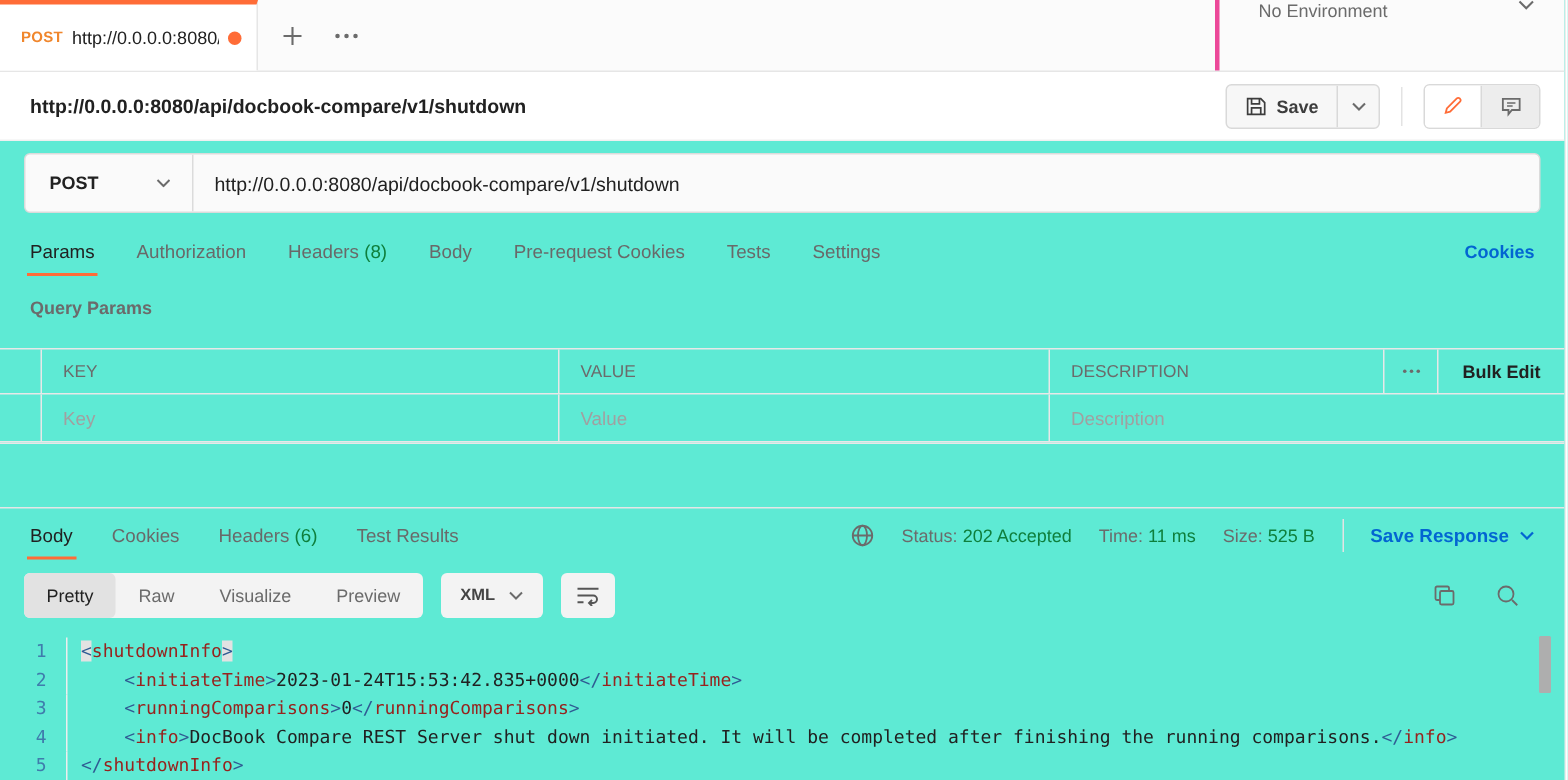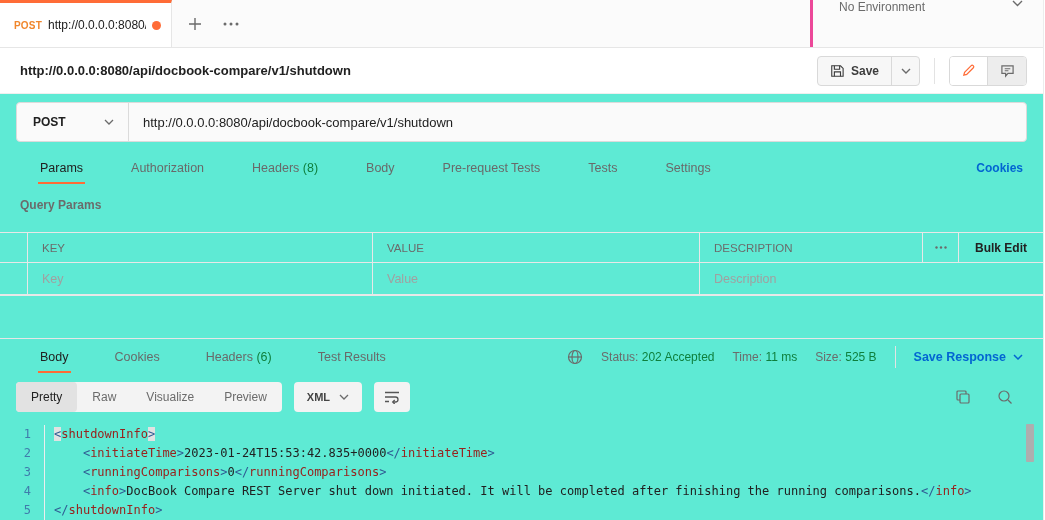--- a/index.html
+++ b/index.html
@@ -37,21 +37,21 @@
   .url-box { flex:1; height:40px; border:1px solid #dbdbdb; border-radius:4px; background:#fafafa; display:flex; align-items:stretch; overflow:hidden; }
   .method-select { width:112px; display:flex; align-items:center; justify-content:space-between; padding:0 14px 0 16px; border-right:1px solid #dbdbdb; cursor:pointer; }
   .method-select .method-label { font-size:12px; font-weight:bold; color:#212121; }
   .url-input { flex:1; border:none; background:transparent; font-size:13px; color:#212121; padding:0 14px; font-family:"Liberation Sans", sans-serif; outline:none; }
   .send-group { display:flex; height:40px; border-radius:4px; overflow:hidden; flex:none; }
   .send-main { width:86px; background:#0878e8; color:#fff; font-size:13px; font-weight:bold; border:none; cursor:pointer; font-family:"Liberation Sans", sans-serif; }
   .send-chev { width:30px; background:#0878e8; border:none; border-left:1px solid #2b8aec; color:#fff; display:flex; align-items:center; justify-content:center; cursor:pointer; }
 
   
   .req-tabs { height:36px; display:flex; align-items:center; padding:0 20px; gap:28px; flex:none; }
-  .rtab { font-size:12.5px; color:#696969; cursor:pointer; position:relative; padding:9px 0;margin-left:20px; }
+  .rtab { font-size:12.5px; color:#696969; cursor:pointer; position:relative; padding:9px 0; }
   .rtab.active { color:#212121; }
   .rtab.active::after { content:""; position:absolute; left:-2px; right:-2px; bottom:0; height:2px; background:#ff6c37; }
   .rtab .count { color:#0e7f3c; }
   .cookies-link { margin-left:auto; font-size:12px; font-weight:bold; color:#0265d2; cursor:pointer; }
 
   
   .query-label { padding:12px 20px 8px; font-size:12px; font-weight:bold; color:#6b6b6b; flex:none; }
   .params-table { flex:none; border-top:1px solid #e8e8e8; border-bottom:1px solid #e8e8e8;margin-top:12px; }
   .p-row { display:flex; align-items:stretch; }
   .p-row.head { height:30px; border-bottom:1px solid #e8e8e8; }
@@ -188,21 +188,21 @@
       </div>
       <input class="url-input" value="http://0.0.0.0:8080/api/docbook-compare/v1/shutdown" style="">
     </div>
   </div>
 
   <div class="req-tabs">
     <span class="rtab active">Params</span>
     <span class="rtab">Authorization</span>
     <span class="rtab"><span>Headers</span> <span class="count">(8)</span></span>
     <span class="rtab">Body</span>
-    <span class="rtab">Pre-request Tests</span>
+    <span class="rtab">Pre-request Cookies</span>
     <span class="rtab">Tests</span>
     <span class="rtab">Settings</span>
     <span class="cookies-link">Cookies</span>
   </div>
 
   <div class="query-label">Query Params</div>
 
   <div class="params-table">
     <div class="p-row head">
       <div class="p-cell c-check"></div>

